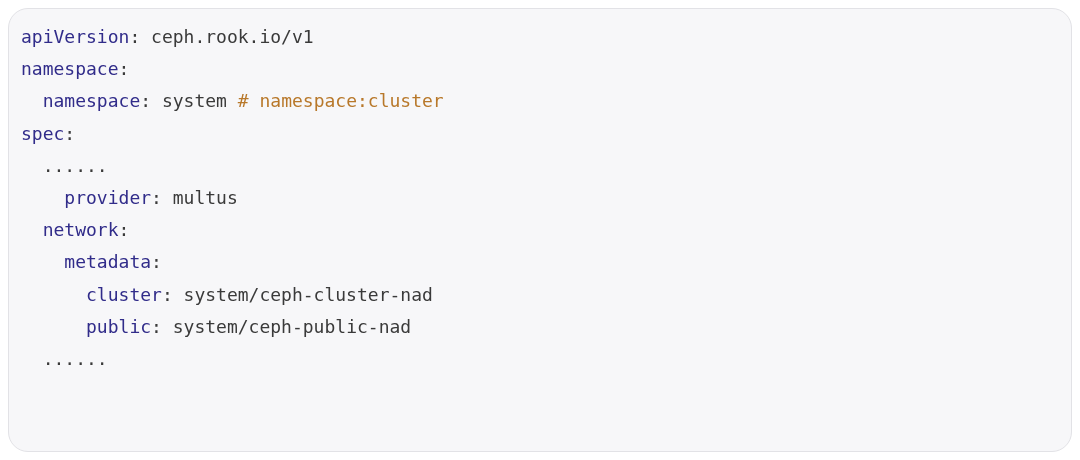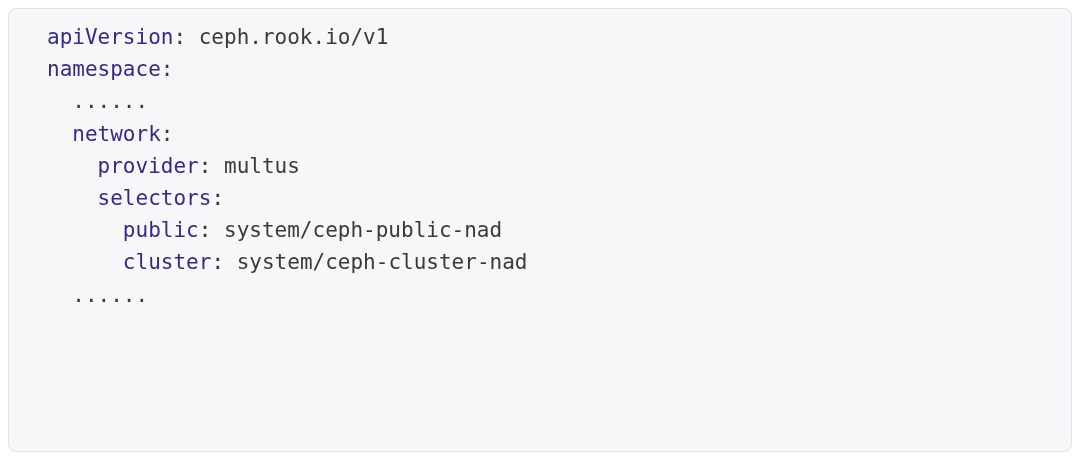--- a/index.html
+++ b/index.html
@@ -11,40 +11,42 @@
     overflow: hidden;
   }
   .code-block {
     position: absolute;
     left: 8px;
     top: 8px;
     width: 1064px;
     height: 444px;
     background: var(--block-bg, #f7f7f9);
     border: 1px solid var(--block-border, #e2e2e6);
-    border-radius: 8px;
-    padding: 12px 38px;
-    font-size: 21px;
+    border-radius: 20px;
+    padding: 12px 12px;
+    font-size: 18px;
     line-height: 32.2px;
     overflow: hidden;
   }
   .code-line {
     white-space: pre;
     color: var(--plain-color, #3a3a3a);
   }
   .tok-key     { color: var(--key-color, #312c8a); }
   .tok-plain   { color: var(--plain-color, #3a3a3a); }
   .tok-comment { color: var(--comment-color, #b8782a); }
 </style>
 </head>
 <body>
 
 <div class="code-block">
     <div class="code-line"><span class="tok-key">apiVersion</span><span class="tok-plain">: ceph.rook.io/v1</span></div>
     <div class="code-line"><span class="tok-key">namespace</span><span class="tok-plain">:</span></div>
+    <div class="code-line">  <span class="tok-key">namespace</span><span class="tok-plain">: system </span><span class="tok-comment"># namespace:cluster</span></div>
+    <div class="code-line"><span class="tok-key">spec</span><span class="tok-plain">:</span></div>
     <div class="code-line">  <span class="tok-plain">......</span></div>
+    <div class="code-line">    <span class="tok-key">provider</span><span class="tok-plain">: multus</span></div>
     <div class="code-line">  <span class="tok-key">network</span><span class="tok-plain">:</span></div>
-    <div class="code-line">    <span class="tok-key">provider</span><span class="tok-plain">: multus</span></div>
-    <div class="code-line">    <span class="tok-key">selectors</span><span class="tok-plain">:</span></div>
+    <div class="code-line">    <span class="tok-key">metadata</span><span class="tok-plain">:</span></div>
+    <div class="code-line">      <span class="tok-key">cluster</span><span class="tok-plain">: system/ceph-cluster-nad</span></div>
     <div class="code-line">      <span class="tok-key">public</span><span class="tok-plain">: system/ceph-public-nad</span></div>
-    <div class="code-line">      <span class="tok-key">cluster</span><span class="tok-plain">: system/ceph-cluster-nad</span></div>
     <div class="code-line">  <span class="tok-plain">......</span></div>
   </div>
 
 </body></html>

